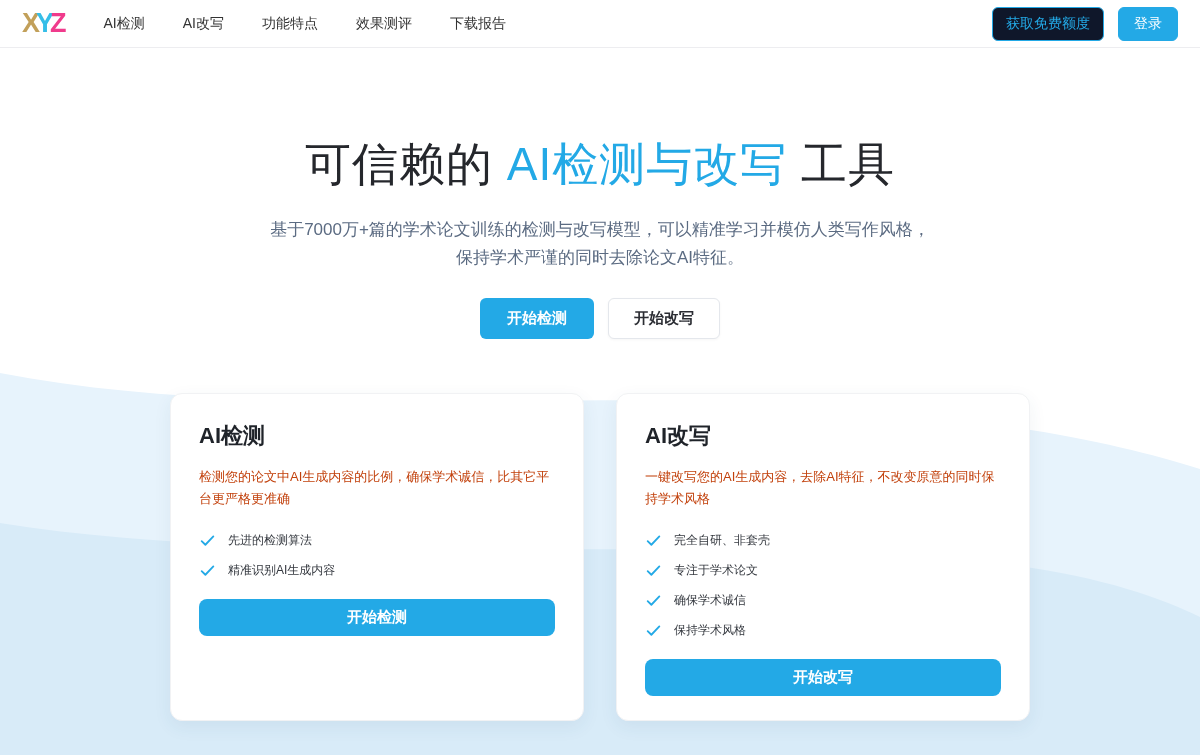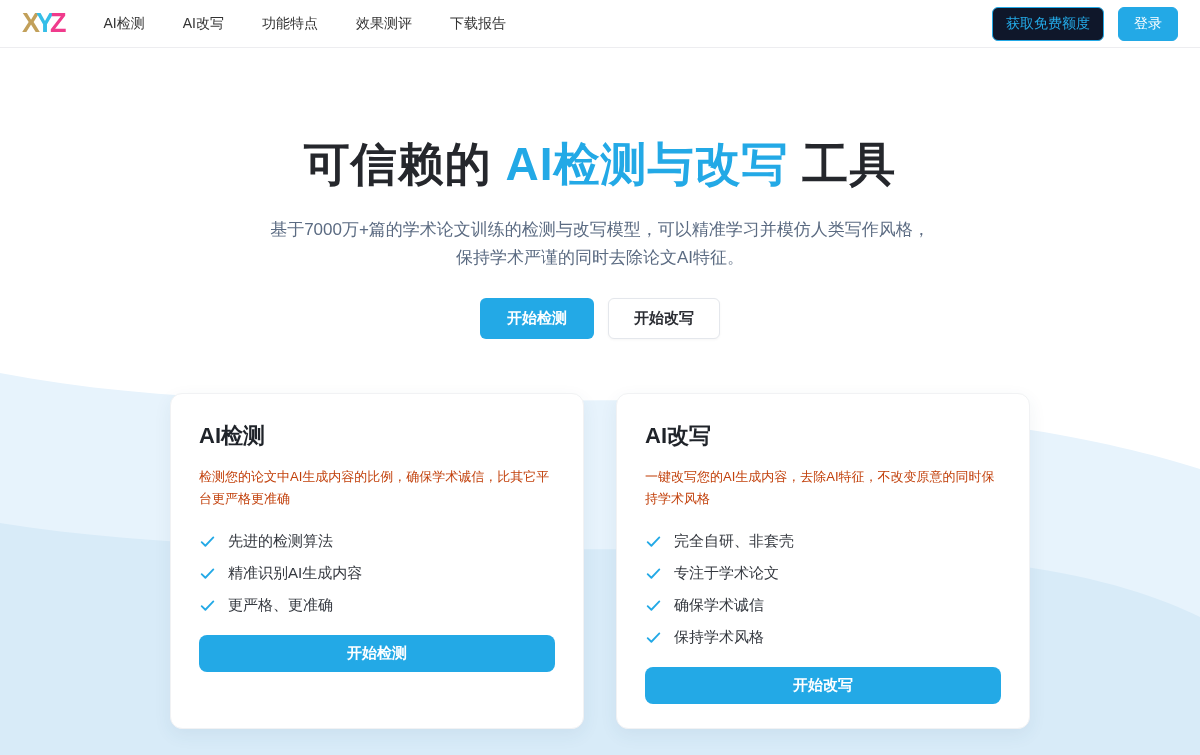--- a/index.html
+++ b/index.html
@@ -42,21 +42,21 @@
   }
 
   
   .waves{position:absolute;left:0;bottom:0;width:1200px;height:400px;z-index:0;pointer-events:none;}
   .waves svg{display:block;width:100%;height:100%;}
 
   
   main{position:relative;z-index:2;}
   .hero{padding-top:86px;text-align:center;}
   .hero h1{
-    font-size:46px;font-weight:700;color:var(--title-dark);letter-spacing:1px;
+    font-size:46px;font-weight:400;color:var(--title-dark);letter-spacing:1px;
   }
   .hero h1 .hl{color:var(--accent);}
   .hero .sub{
     margin-top:20px;font-size:17px;line-height:1.65;color:var(--subtitle);
   }
   .hero-btns{margin-top:26px;display:flex;justify-content:center;gap:14px;}
   .btn-primary{
     background:var(--accent);color:#fff;border:none;border-radius:6px;
     font-size:15px;font-weight:700;padding:10px 27px;cursor:pointer;font-family:inherit;
   }
@@ -70,21 +70,21 @@
   .cards{
     width:860px;margin:54px auto 0;display:flex;gap:32px;
   }
   .card{
     flex:1;background:#fff;border:1px solid #f1f2f4;border-radius:12px;
     box-shadow:0 6px 18px rgba(40,80,120,0.07);
     padding:27px 28px 24px;
   }
   .card h2{font-size:22px;font-weight:700;color:#1f2329;margin-bottom:15px;}
   .card .desc{font-size:13px;line-height:1.72;color:#c2410c;margin-bottom:21px;}
-  .feature{display:flex;align-items:center;gap:12px;margin:13px 0;font-size:15px;color:#34383f;}
+  .feature{display:flex;align-items:center;gap:12px;margin:13px 0;font-size:12px;color:#34383f;}
   .feature .chk{flex:0 0 auto;display:inline-flex;}
   .card .btn-card{
     display:block;width:100%;margin-top:20px;
     background:var(--accent);color:#fff;border:none;border-radius:8px;
     font-size:15px;font-weight:700;padding:9px 0;cursor:pointer;font-family:inherit;
   }
 </style>
 </head>
 <body>
 
@@ -136,28 +136,20 @@
         <span>先进的检测算法</span>
       </div>
       <div class="feature">
         <span class="chk">
             <svg width="17" height="17" viewBox="0 0 16 16">
               <path d="M2.5 8.6 L6 12 L13.5 4.2" fill="none" stroke="#23A9E6" stroke-width="1.7" stroke-linecap="round" stroke-linejoin="round"></path>
             </svg>
           </span>
         <span>精准识别AI生成内容</span>
       </div>
-      <div class="feature">
-        <span class="chk">
-            <svg width="17" height="17" viewBox="0 0 16 16">
-              <path d="M2.5 8.6 L6 12 L13.5 4.2" fill="none" stroke="#23A9E6" stroke-width="1.7" stroke-linecap="round" stroke-linejoin="round"></path>
-            </svg>
-          </span>
-        <span>更严格、更准确</span>
-      </div>
       <button class="btn-card">开始检测</button>
     </div>
 
     <div class="card">
       <h2>AI改写</h2>
       <p class="desc">一键改写您的AI生成内容，去除AI特征，不改变原意的同时保持学术风格</p>
       <div class="feature">
         <span class="chk">
             <svg width="17" height="17" viewBox="0 0 16 16">
               <path d="M2.5 8.6 L6 12 L13.5 4.2" fill="none" stroke="#23A9E6" stroke-width="1.7" stroke-linecap="round" stroke-linejoin="round"></path>

